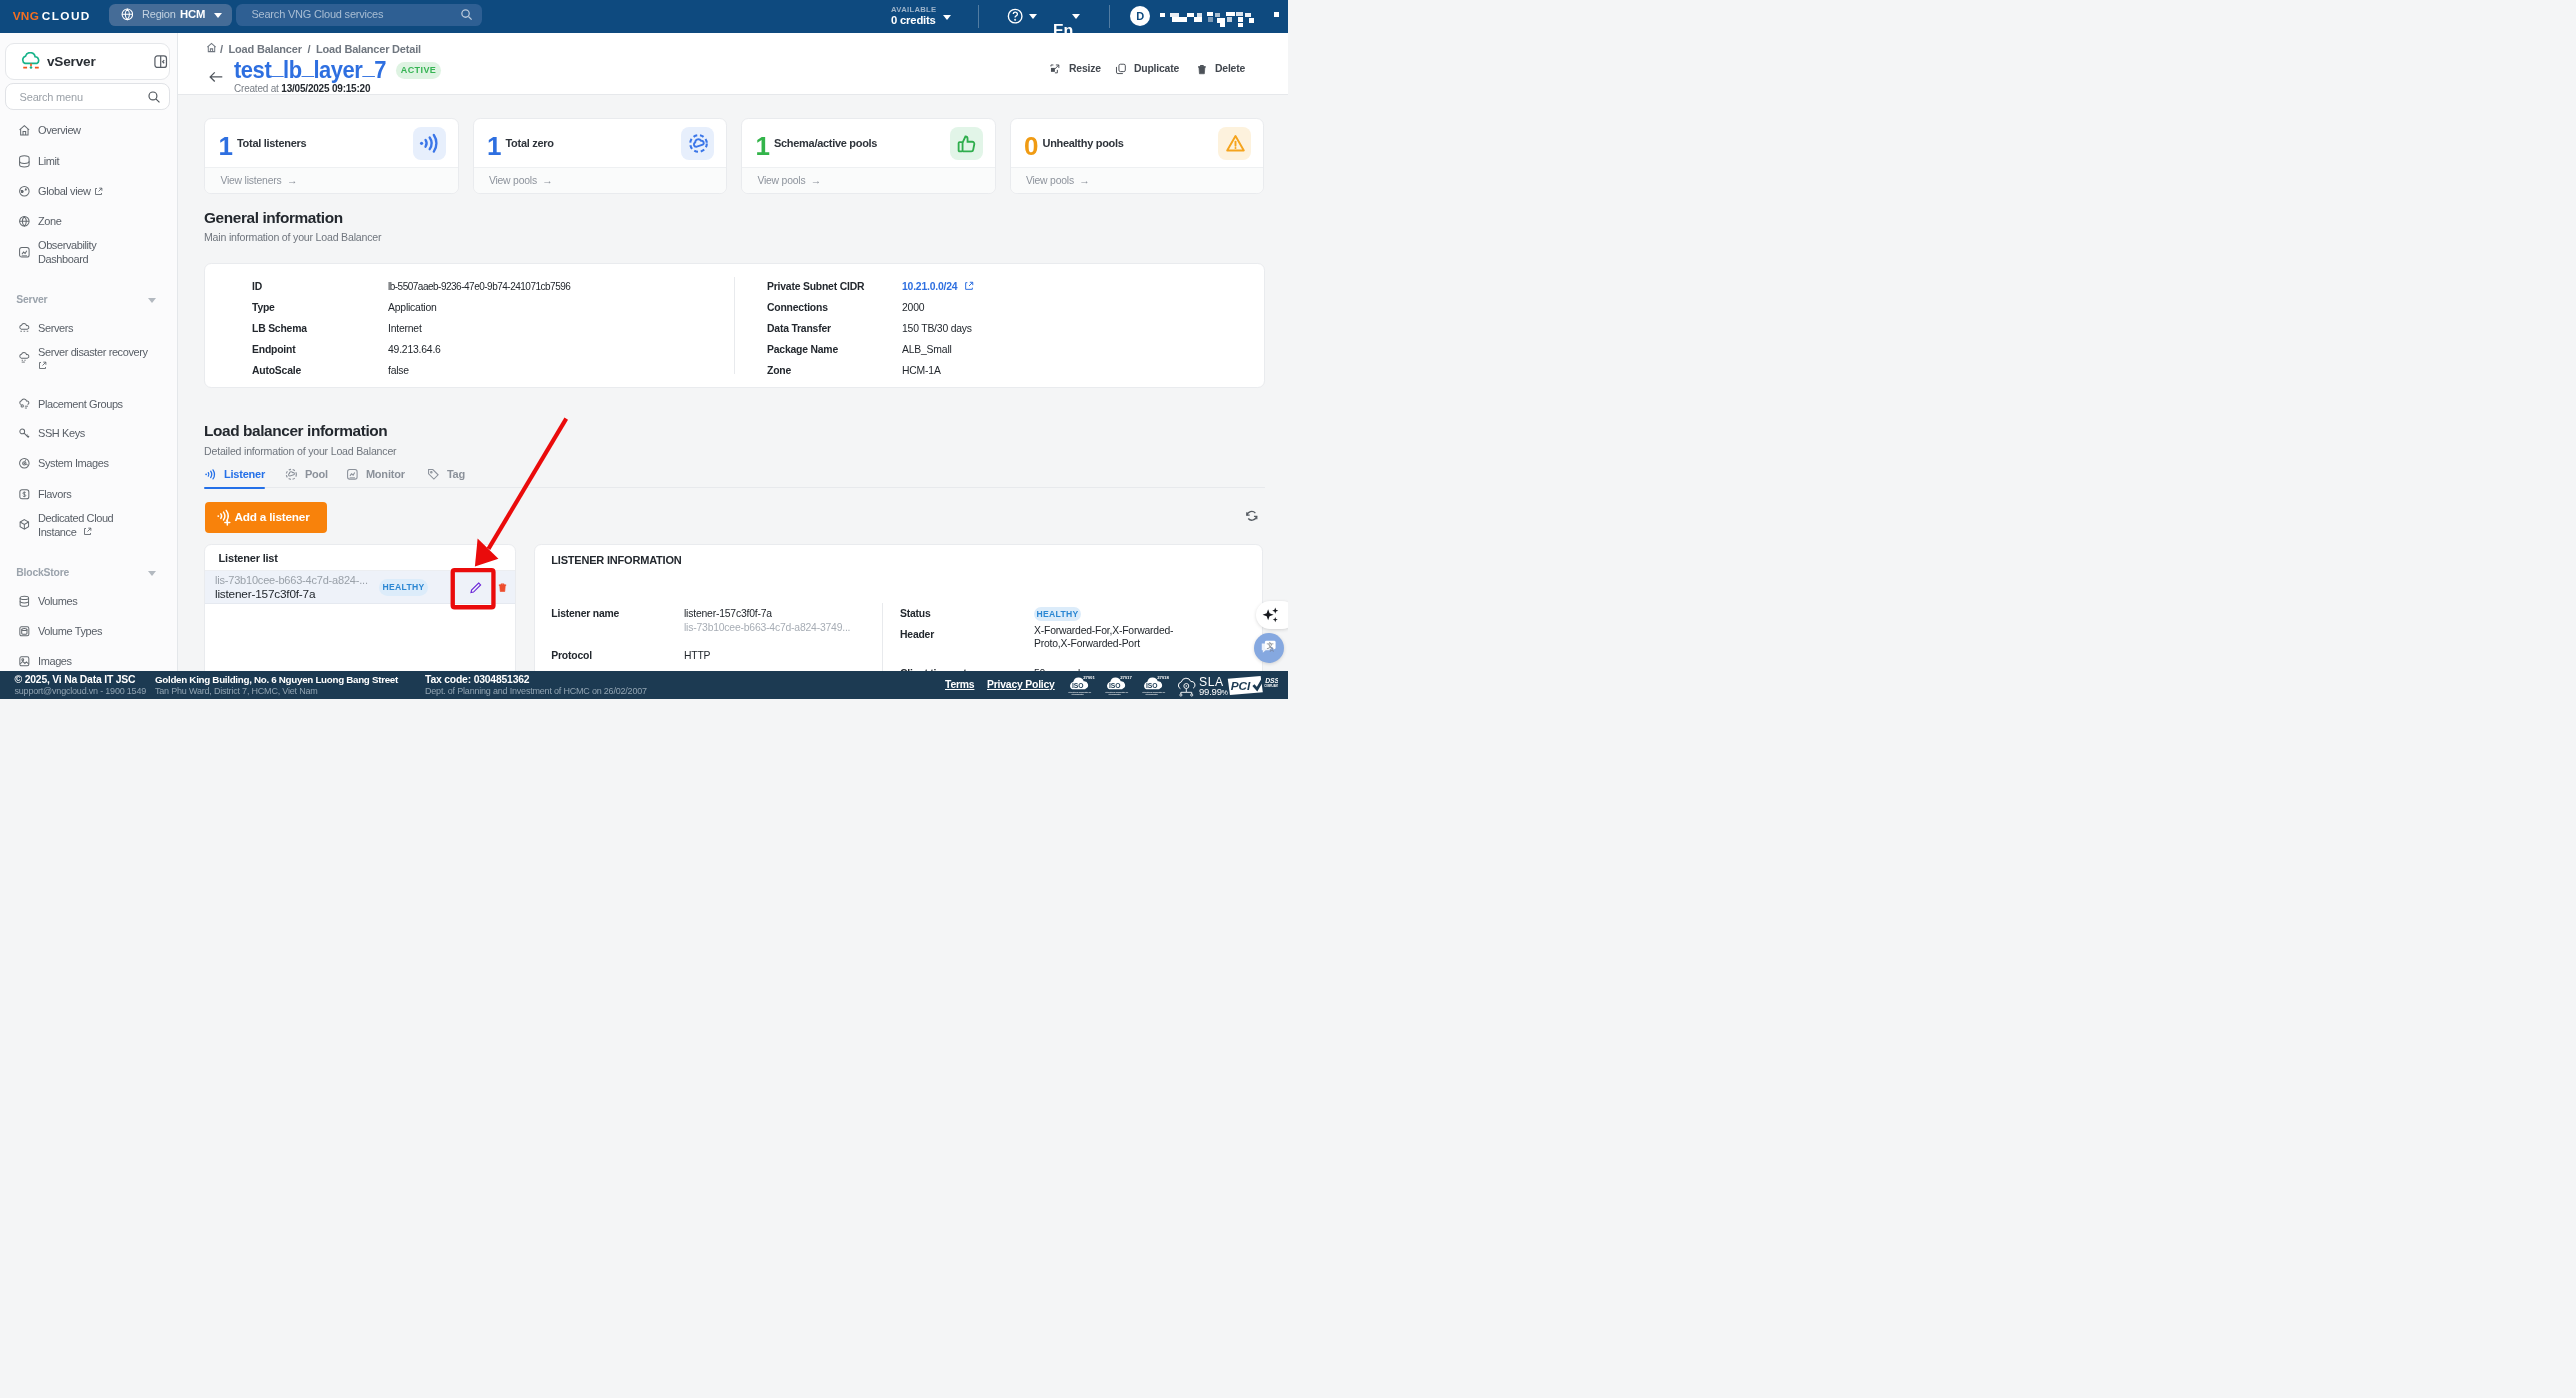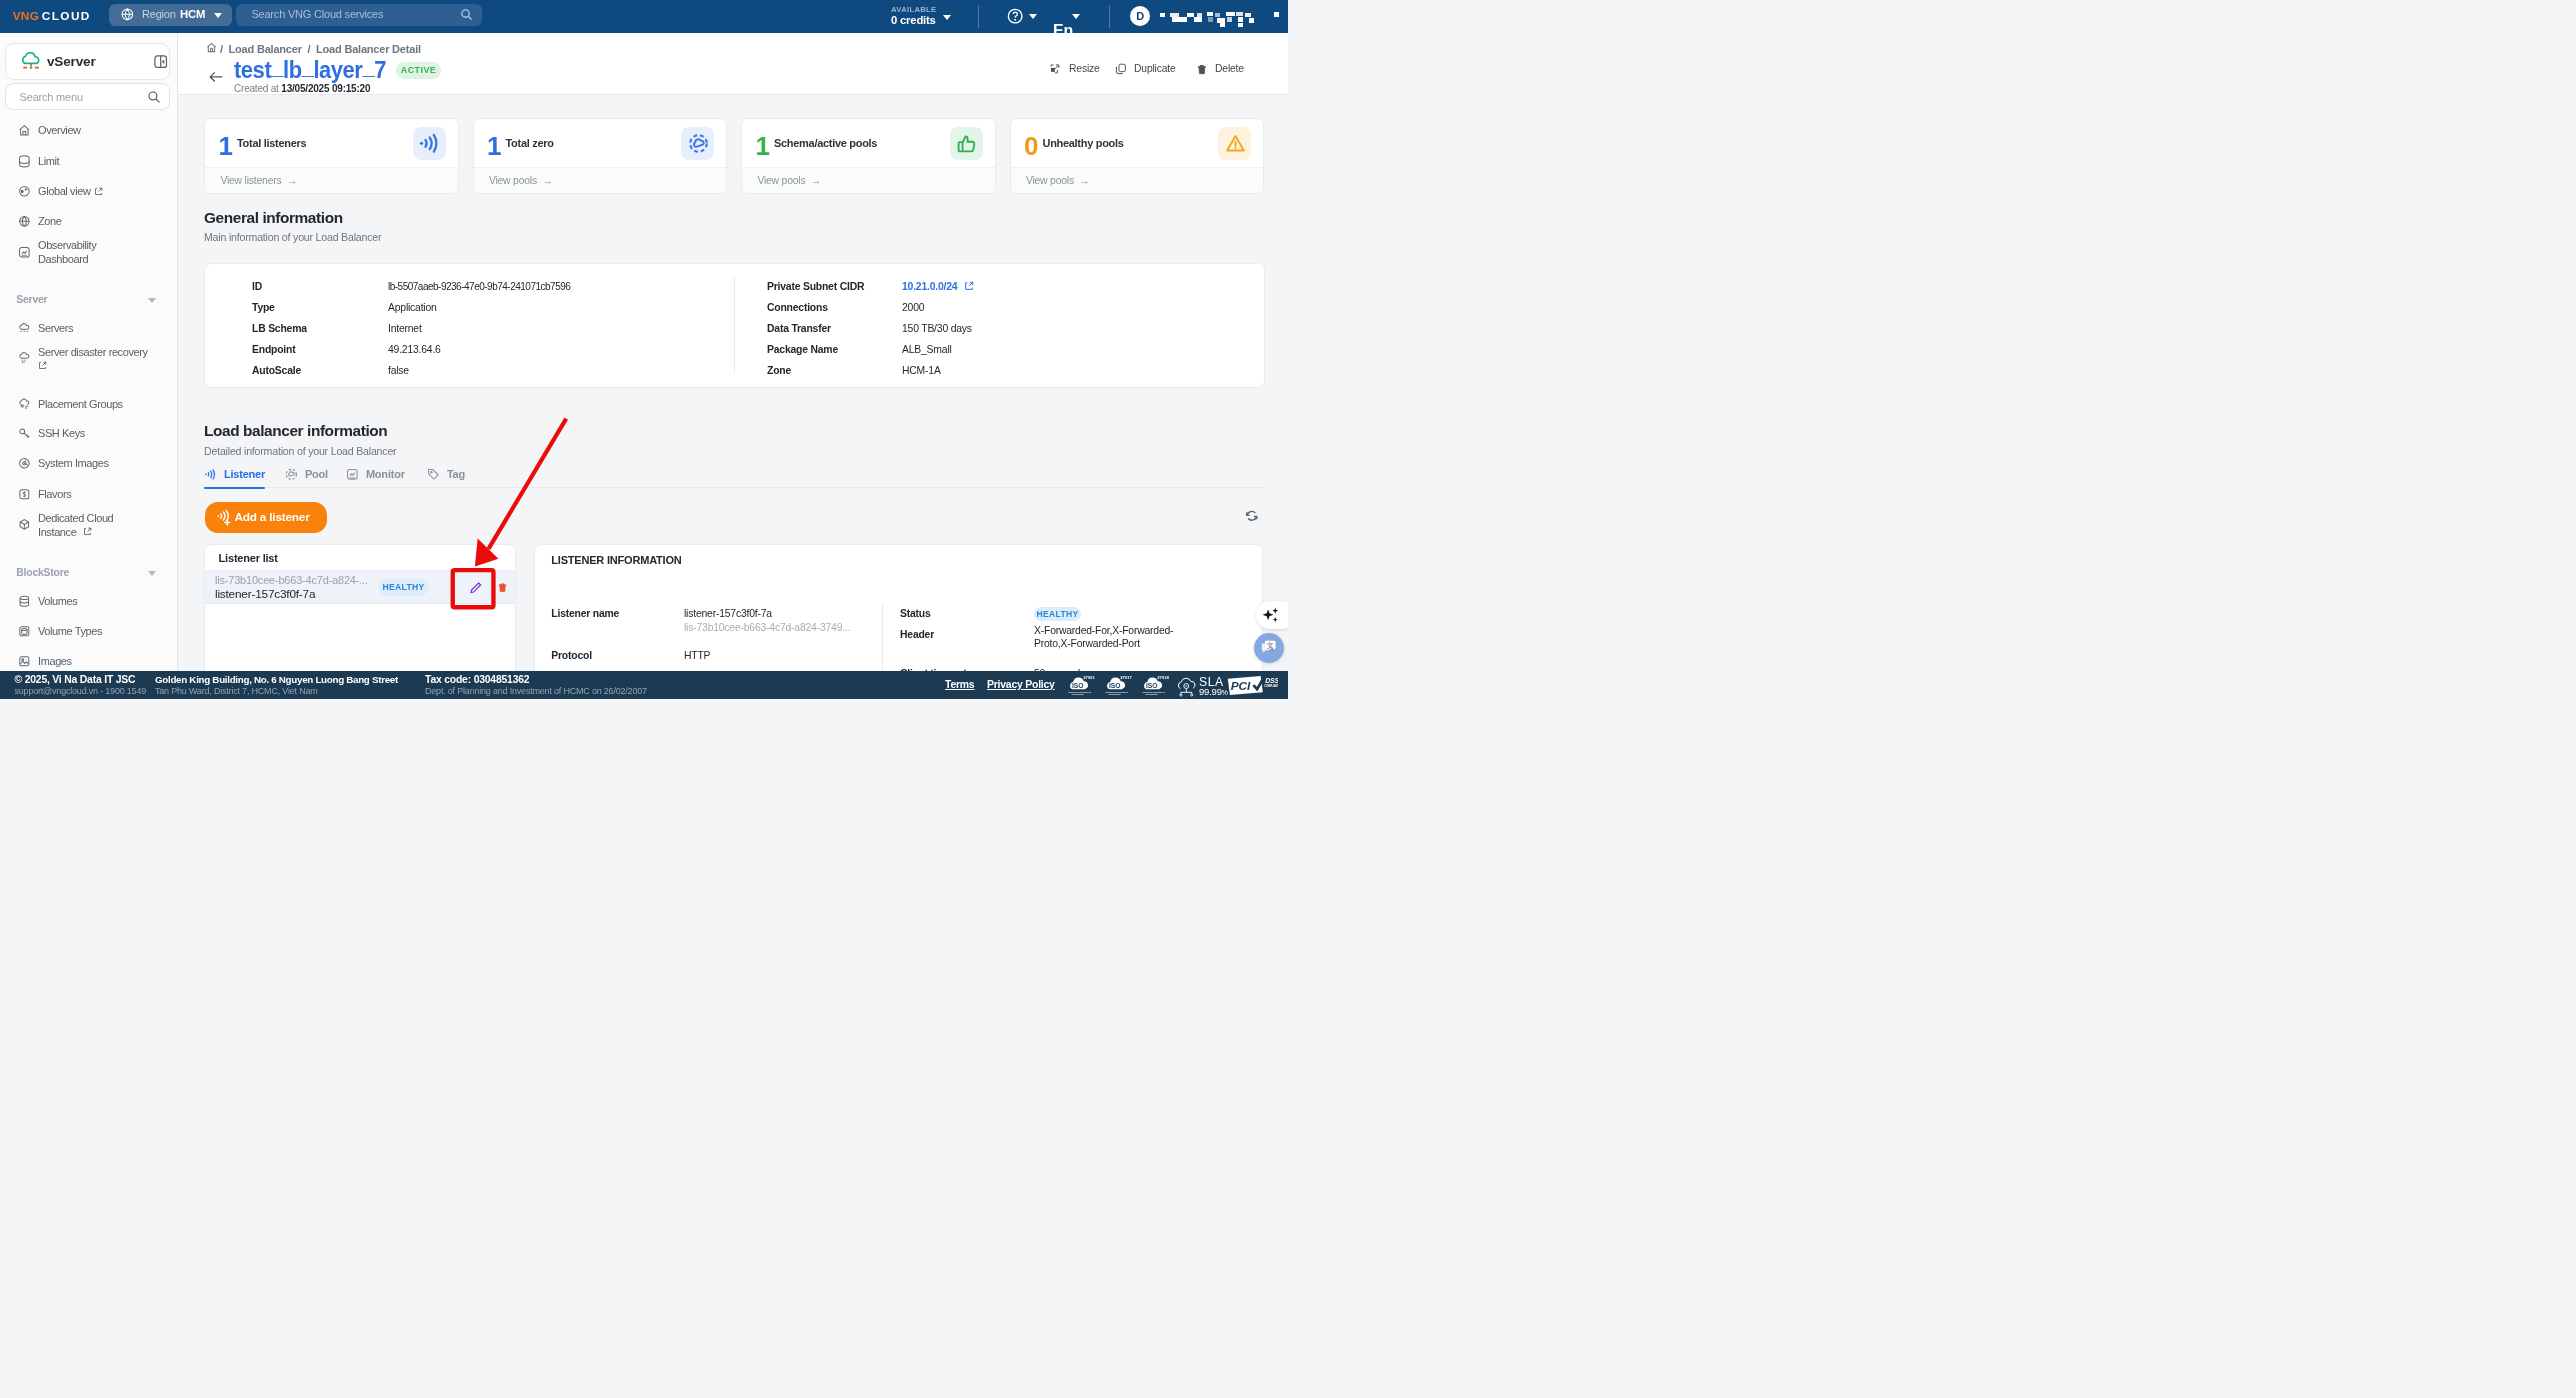--- a/index.html
+++ b/index.html
@@ -37,21 +37,21 @@
 .mcaret{position:absolute;left:148px;width:0;height:0;border-left:4.5px solid transparent;border-right:4.5px solid transparent;border-top:5.4px solid #b3b9c0}
 .ext{display:inline-block;vertical-align:-0.9px;margin-left:3.6px}
 
 .pagehead{position:absolute;top:33px;left:178px;right:0;height:62px;background:#fff;border-bottom:0.9px solid #e6e8eb;z-index:4}
 .crumb{position:absolute;top:10px;left:28px;font-size:11px;font-weight:600;color:#6f767f}
 .lbtitle{position:absolute;left:56px;top:25px;line-height:24.4px;font-size:24.4px;font-weight:700;color:#2e6fe0;transform:scaleX(.9);transform-origin:0 0;white-space:nowrap;letter-spacing:-0.5px}
 .us{position:relative;top:-4.1px}
 .activebadge{position:absolute;left:218px;top:29px;width:45px;height:16.7px;border-radius:9px;background:#def3e2;color:#35b453;font-size:9px;font-weight:700;text-align:center;line-height:17px;letter-spacing:0.4px}
 .createdat{position:absolute;left:56px;top:50px;font-size:10px;color:#787e86}
 .createdat b{color:#24292f}
-.hact{position:absolute;top:30px;font-size:10.4px;font-weight:400;color:#42474e}
+.hact{position:absolute;top:30px;font-size:10.4px;font-weight:700;color:#42474e}
 
 .content{position:absolute;top:94px;left:178px;right:0;bottom:0}
 .statrow{position:absolute;left:26px;top:24px;width:1060px;display:flex;gap:14px}
 .scard{width:255px;height:76px;background:#fff;border:0.9px solid #e9ebee;border-radius:7.2px;position:relative;overflow:hidden}
 .scard .num{position:absolute;left:13.6px;top:11.8px;font-size:26px;font-weight:700;color:#2e6fe0;letter-spacing:-0.9px}
 .scard .lbl{position:absolute;left:32px;top:18px;font-size:11px;font-weight:700;color:#2f343b;letter-spacing:-0.3px}
 .scard .tile{position:absolute;right:11.8px;top:8.1px;width:33px;height:33px;border-radius:8.1px;background:#e7effc}
 .scard .foot{position:absolute;left:0;right:0;bottom:0;height:26px;background:#fafbfb;border-top:0.9px solid #eef0f2;font-size:10.4px;color:#8d939c;line-height:26px;padding-left:15.4px}
 .h2{position:absolute;left:26px;font-size:15.4px;font-weight:700;color:#23282e;letter-spacing:-0.4px}
 .sub{position:absolute;left:26px;font-size:10.6px;color:#6f757d}
@@ -62,21 +62,21 @@
 .bluelink{color:#2e6fe0;font-weight:700}
 </style>
 </head>
 <body>
 <style>
 
 .tabs{position:absolute;left:26px;top:369px;width:1061px;height:25px;border-bottom:0.9px solid #e7e9ec}
 .tab{position:absolute;top:4.5px;font-size:11px;font-weight:600;color:#8b919a;display:flex;align-items:center;gap:7.2px}
 .tab.active{color:#2470e8;font-weight:700}
 .tabuline{position:absolute;left:0;top:23.5px;width:61px;height:2.3px;background:#2470e8;border-radius:1.8px}
-.addbtn{position:absolute;left:27px;top:408px;width:122px;height:31px;background:#f8820b;border-radius:13px;color:#fff;font-size:11.8px;font-weight:700;text-align:center;line-height:31px;padding-left:12px}
+.addbtn{position:absolute;left:27px;top:408px;width:122px;height:31px;background:#f8820b;border-radius:4px;color:#fff;font-size:11.8px;font-weight:700;text-align:center;line-height:31px;padding-left:12px}
 .addicon{position:absolute;left:11px;top:7.2px}
 .refresh{position:absolute;left:1067px;top:415px}
 
 .lcard{position:absolute;left:26px;top:450px;width:312px;height:163px;background:#fff;border:0.9px solid #e9ebee;border-radius:7.2px;overflow:hidden}
 .lcard .hdr{height:26px;border-bottom:0.9px solid #eceef1;font-size:11px;font-weight:700;color:#23282e;line-height:26px;padding-left:13.6px}
 .lrow{position:relative;height:33px;background:#eef2f9;border-bottom:0.9px solid #e5e9f0}
 .lrow .id{position:absolute;left:10px;top:3.2px;font-size:11px;color:#9aa1a9}
 .lrow .nm{position:absolute;left:10px;top:16.3px;font-size:11.8px;color:#23282e}
 .hbadge{position:absolute;border-radius:904px;background:#dcecfa;color:#2b87d3;font-weight:700;font-size:8.6px;letter-spacing:0.3px;text-align:center}
 .lrow .hbadge{left:174px;top:8.1px;width:49px;height:17px;line-height:17px}

